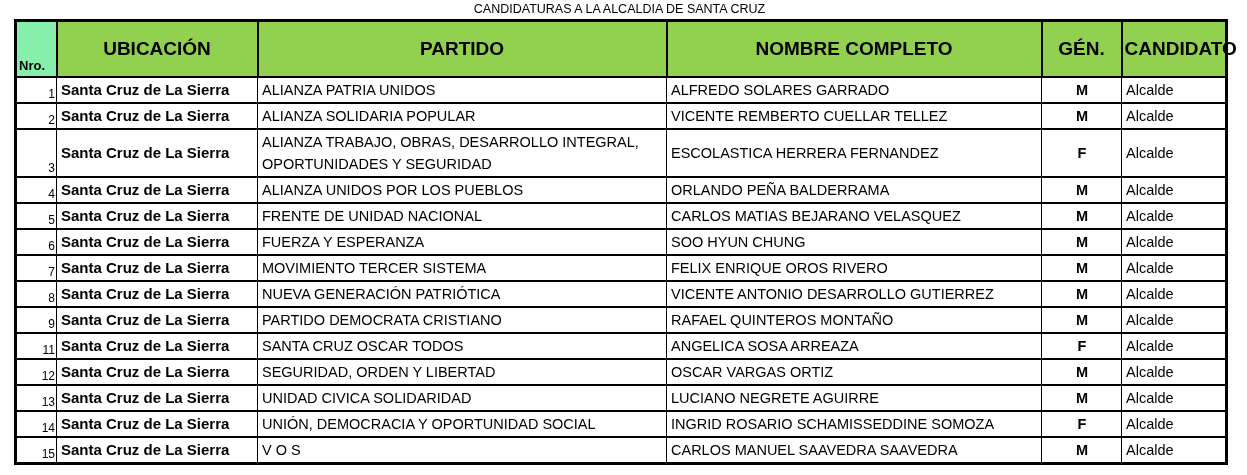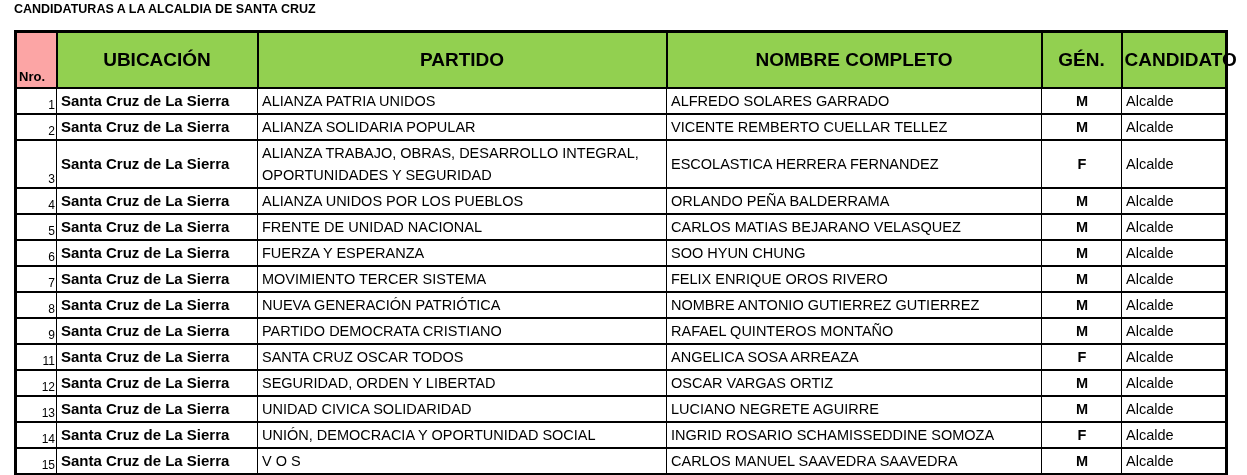--- a/index.html
+++ b/index.html
@@ -7,25 +7,25 @@
     width: 1247px; height: 475px;
     background: #ffffff;
     font-family: "Liberation Sans", sans-serif;
     color: #000;
     overflow: hidden;
   }
   .page { padding-top: 2px; }
   .title {
     width: 1211px;
     margin-left: 14px;
-    text-align: left;
-    font-weight: bold;
+    text-align: center;
+    font-weight: normal;
     font-size: 12.5px;
     line-height: 14px;
-    margin-bottom: 14px;
+    margin-bottom: 3px;
   }
   table.cand {
     margin-left: 14px;
     border-collapse: collapse;
     table-layout: fixed;
     width: 1211px;
     border: 3px solid #000;
   }
   col.col-nro       { width: 41px; }
   col.col-ubicacion { width: 201px; }
@@ -38,21 +38,21 @@
     background: var(--header-green, #92D050);
     border: 2px solid #000;
     font-weight: bold;
     font-size: 19px;
     height: 24px;
     text-align: center;
     vertical-align: middle;
     padding: 16px 2px;
   }
   th.col-nro {
-    background: #fca5a5;
+    background: #86efac;
     text-align: left;
     vertical-align: bottom;
     font-size: 13px;
     padding: 0 0 3px 2px;
   }
   td {
     border: 1px solid #000;
     border-top: 2px solid #000;
     border-bottom: 2px solid #000;
     font-size: 14.5px;
@@ -152,21 +152,21 @@
           <td class="col-ubicacion">Santa Cruz de La Sierra</td>
           <td class="col-partido">MOVIMIENTO TERCER SISTEMA</td>
           <td class="col-nombre">FELIX ENRIQUE OROS RIVERO</td>
           <td class="col-gen">M</td>
           <td class="col-candidato">Alcalde</td>
         </tr>
         <tr>
           <td class="col-nro">8</td>
           <td class="col-ubicacion">Santa Cruz de La Sierra</td>
           <td class="col-partido">NUEVA GENERACIÓN PATRIÓTICA</td>
-          <td class="col-nombre">NOMBRE ANTONIO GUTIERREZ GUTIERREZ</td>
+          <td class="col-nombre">VICENTE ANTONIO DESARROLLO GUTIERREZ</td>
           <td class="col-gen">M</td>
           <td class="col-candidato">Alcalde</td>
         </tr>
         <tr>
           <td class="col-nro">9</td>
           <td class="col-ubicacion">Santa Cruz de La Sierra</td>
           <td class="col-partido">PARTIDO DEMOCRATA CRISTIANO</td>
           <td class="col-nombre">RAFAEL QUINTEROS MONTAÑO</td>
           <td class="col-gen">M</td>
           <td class="col-candidato">Alcalde</td>

